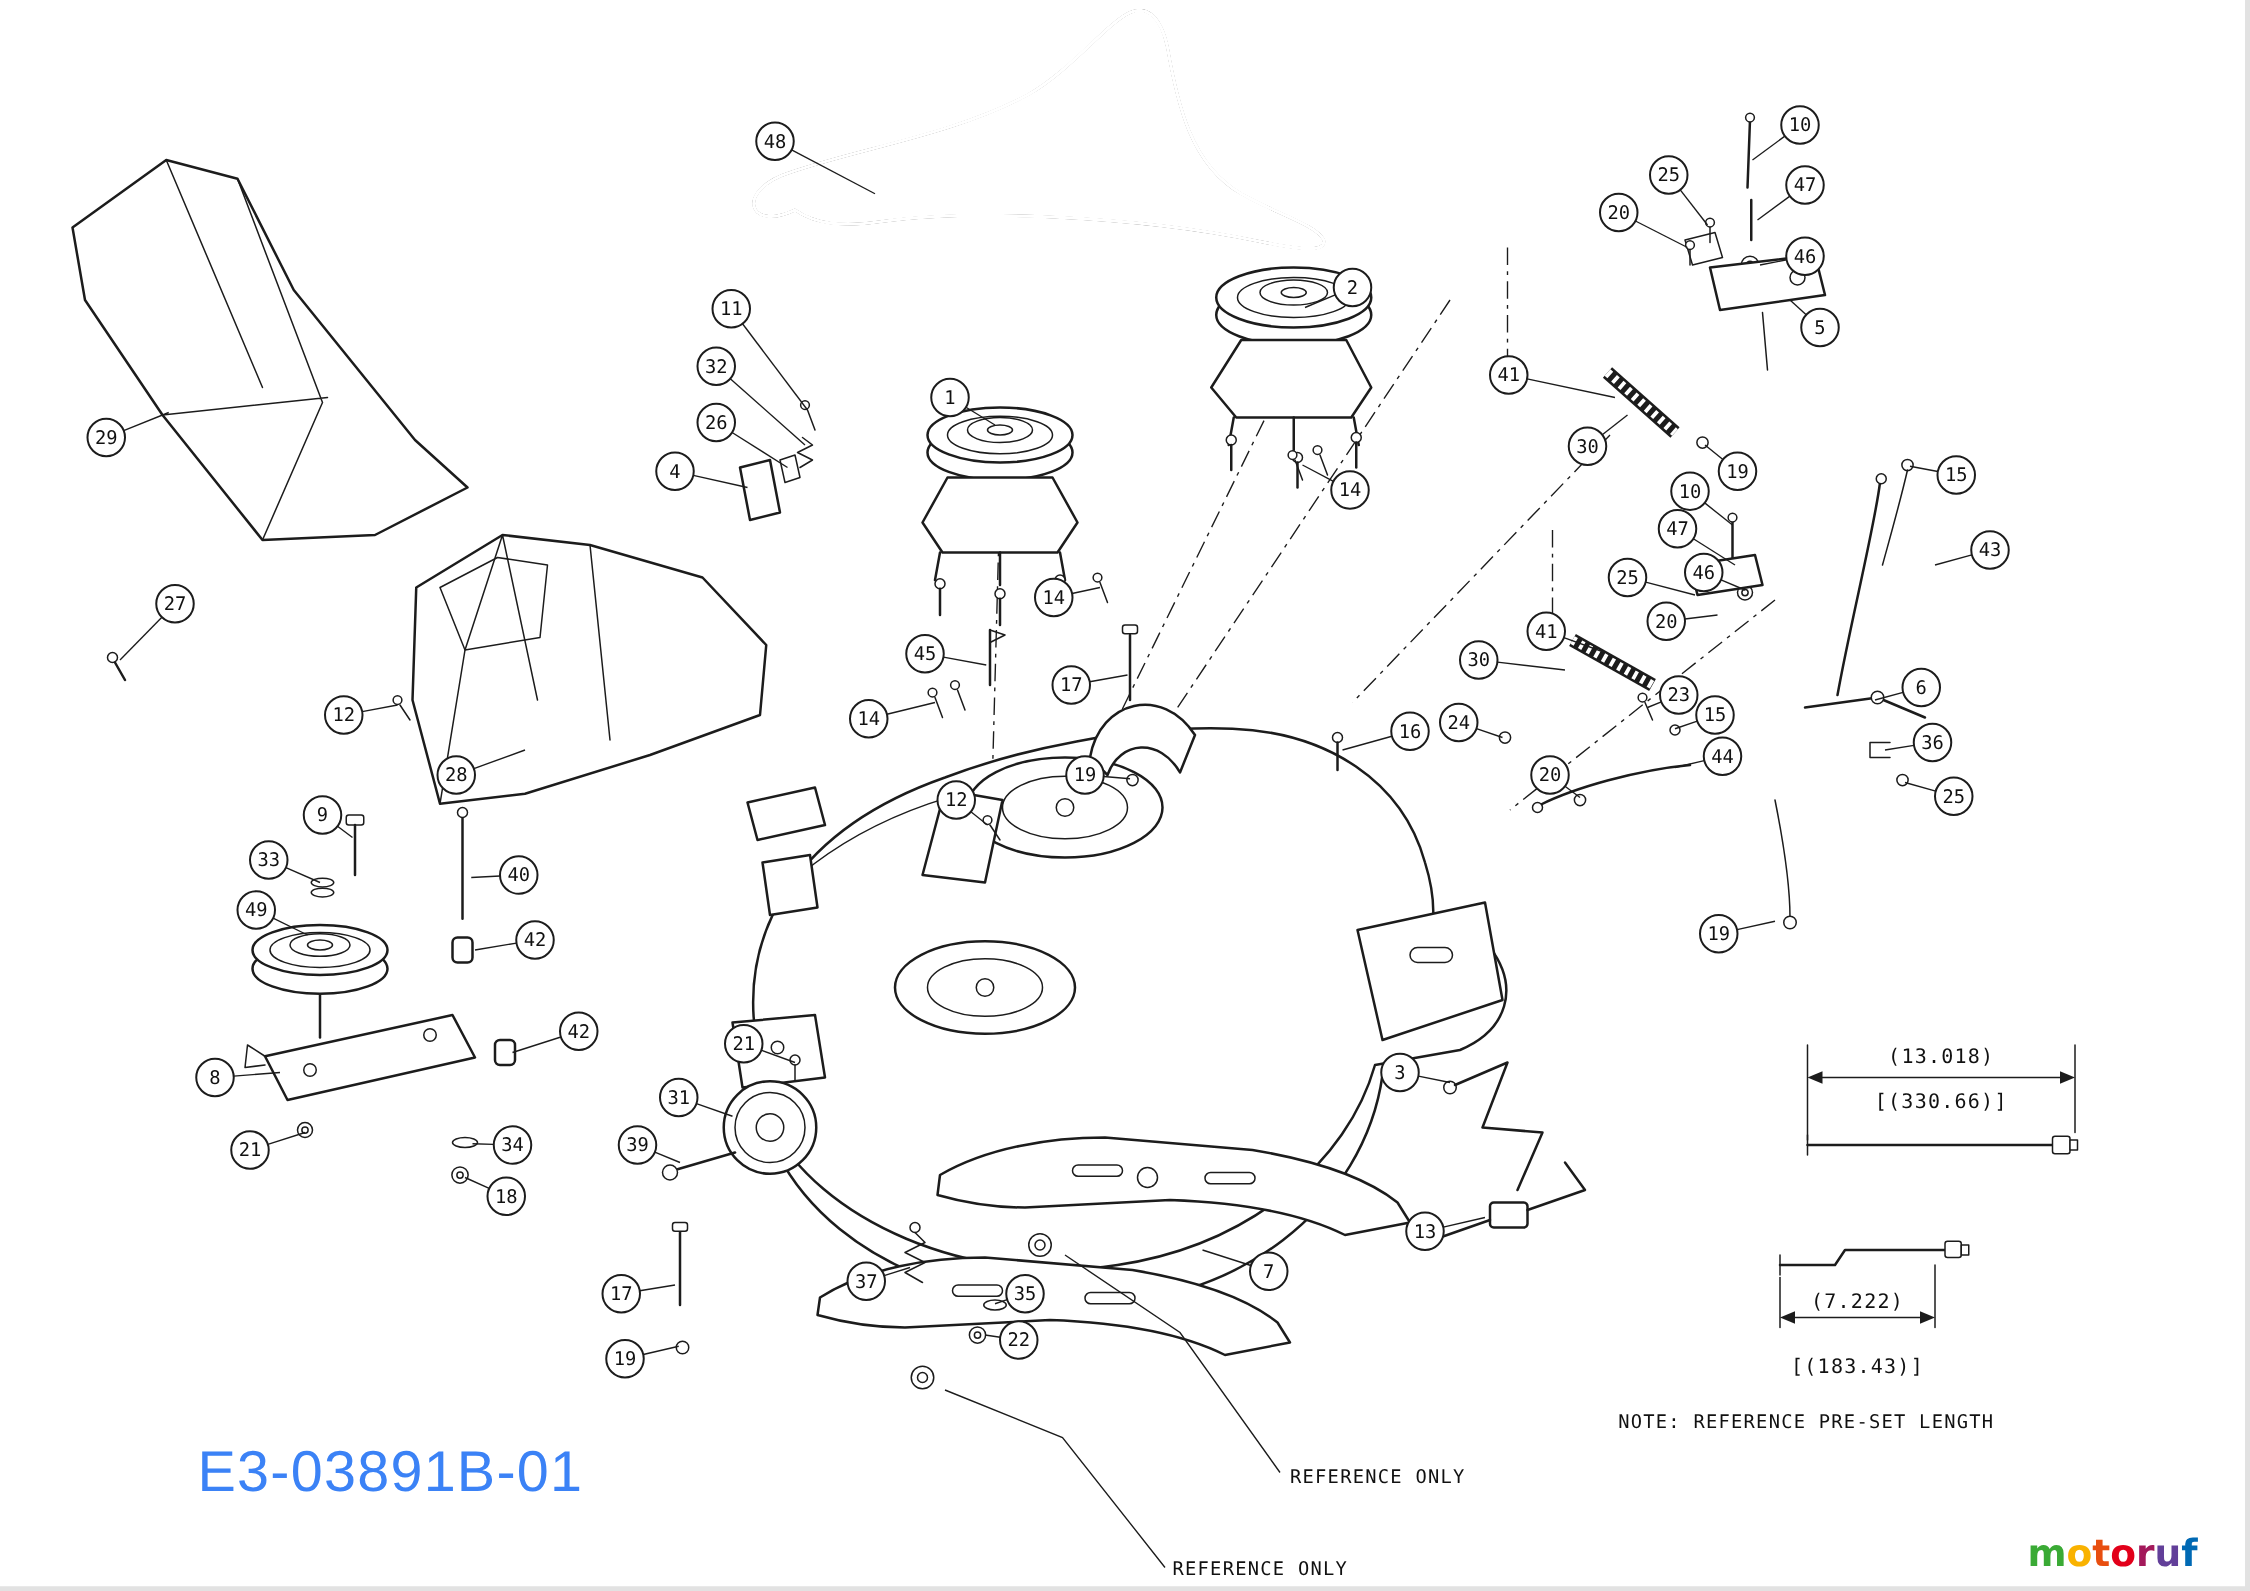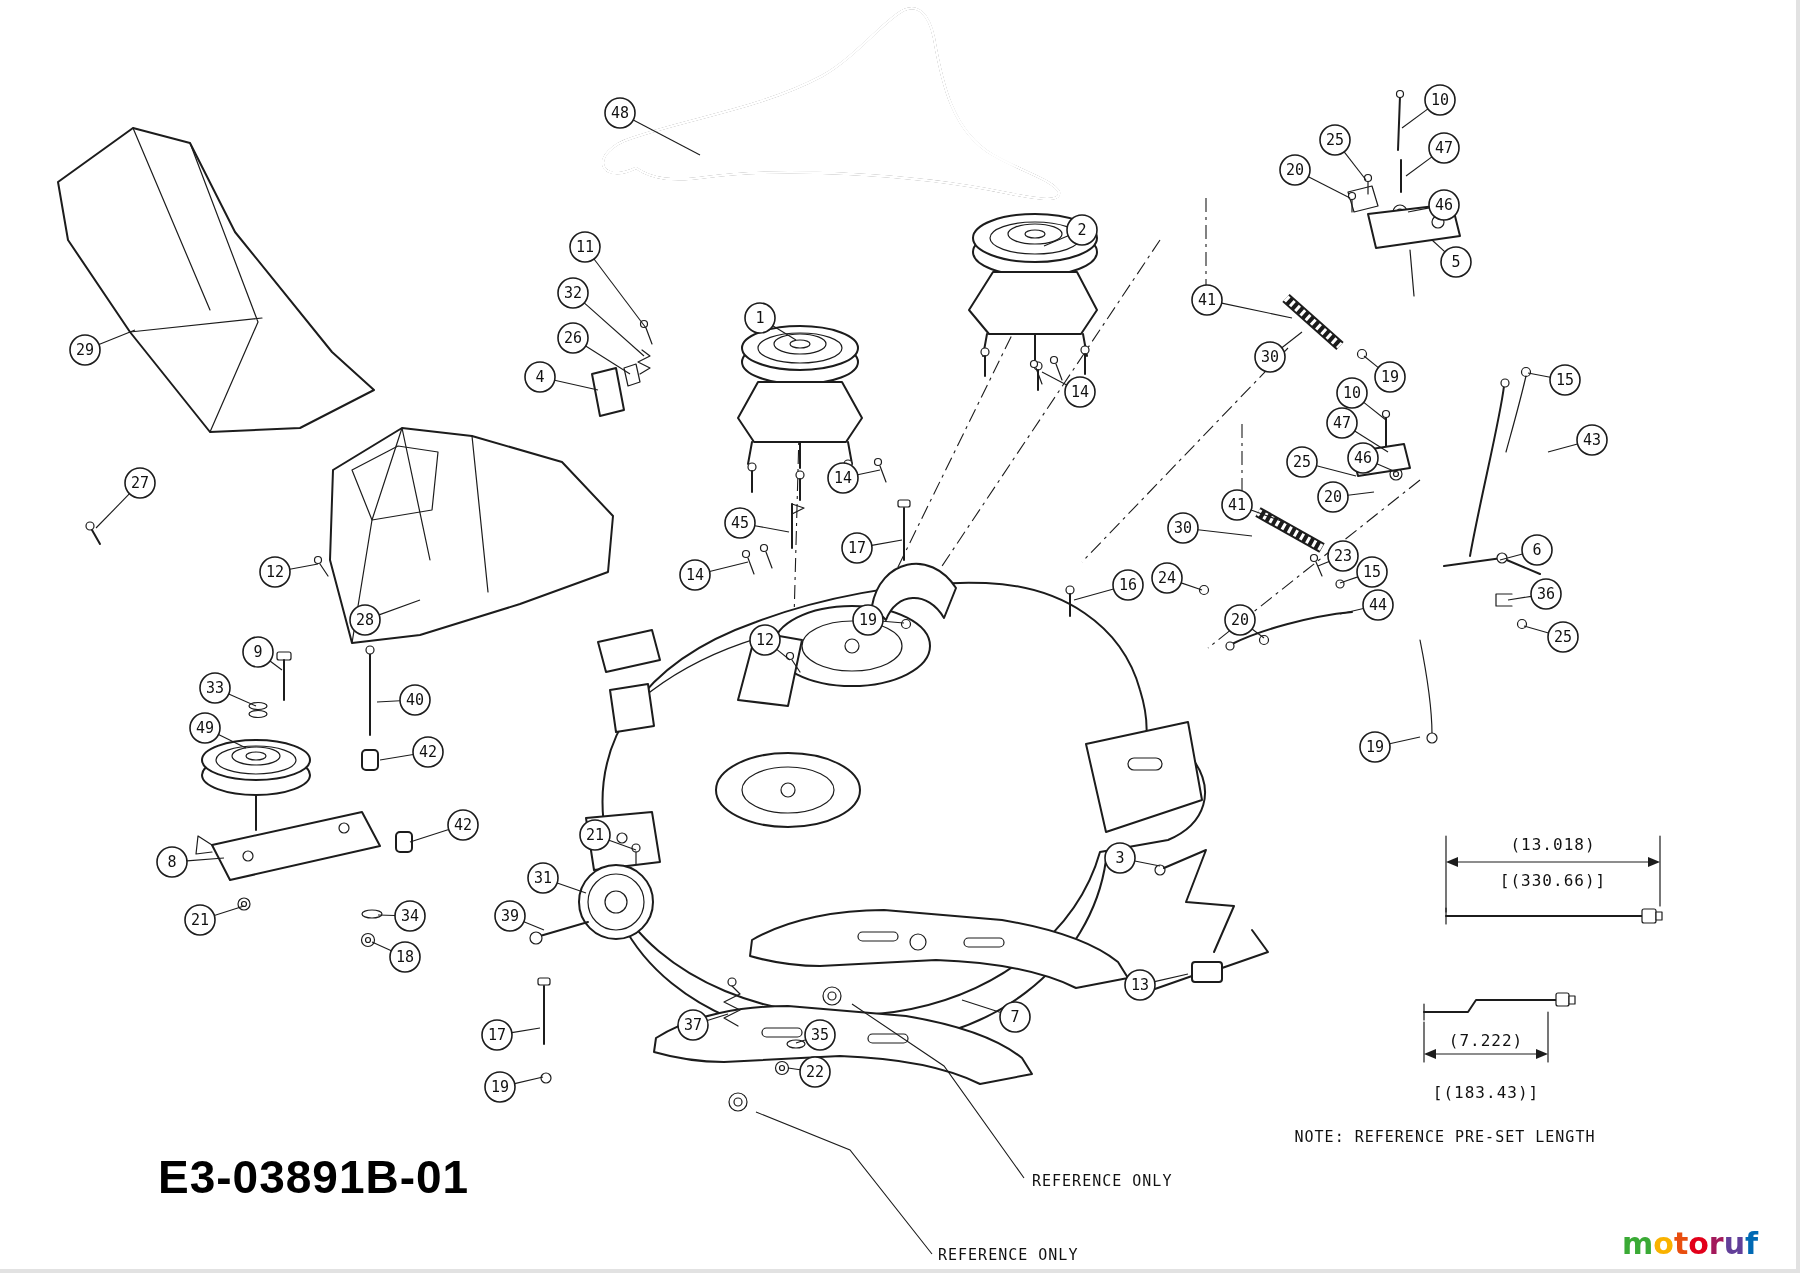--- a/index.html
+++ b/index.html
@@ -16,22 +16,22 @@
   .fill-thin{fill:#ffffff;stroke:#1c1c1c;stroke-width:1.2;stroke-linejoin:round;}
   .dashdot{fill:none;stroke:#1c1c1c;stroke-width:1.1;stroke-dasharray:14 5 3 5;}
   .leader{stroke:#1c1c1c;stroke-width:1.1;fill:none;}
   .callout circle{fill:#ffffff;stroke:#1c1c1c;stroke-width:1.6;}
   .callout text{font:15px "DejaVu Sans Mono",monospace;fill:#111;}
   .anno{font:16px "DejaVu Sans Mono",monospace;fill:#111;letter-spacing:1px;}
   .anno-sm{font:15px "DejaVu Sans Mono",monospace;fill:#111;letter-spacing:1px;}
   .dimfill{fill:#1c1c1c;stroke:none;}
   .part-number{
     position:absolute;left:158px;top:1150px;
-    font-family:"Liberation Sans",sans-serif;font-weight:bold;
-    font-size:46px;color:#000000;letter-spacing:1px;
+    font-family:"Liberation Sans",sans-serif;font-weight:normal;
+    font-size:46px;color:#3b82f6;letter-spacing:1px;
   }
   .logo{
     position:absolute;left:1622px;top:1226px;
     font-family:"DejaVu Sans",sans-serif;font-weight:bold;font-size:30px;
     white-space:nowrap;
   }
   .logo-suffix{font-size:15px;font-weight:bold;vertical-align:baseline;margin-left:47px;}
 </style>
 </head>
 <body>

